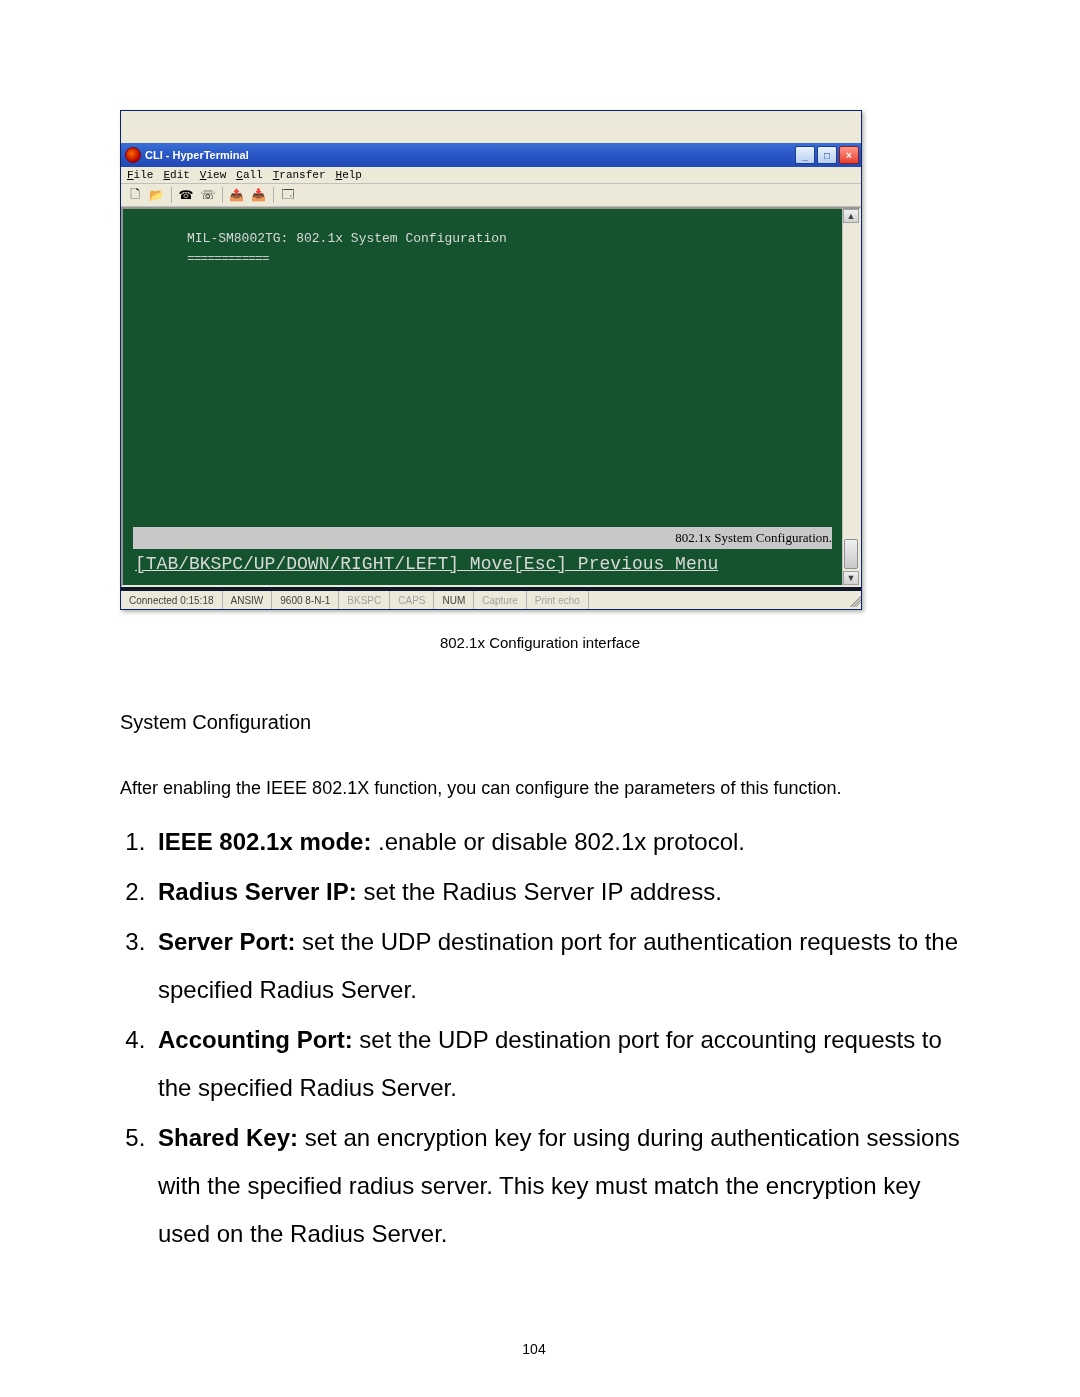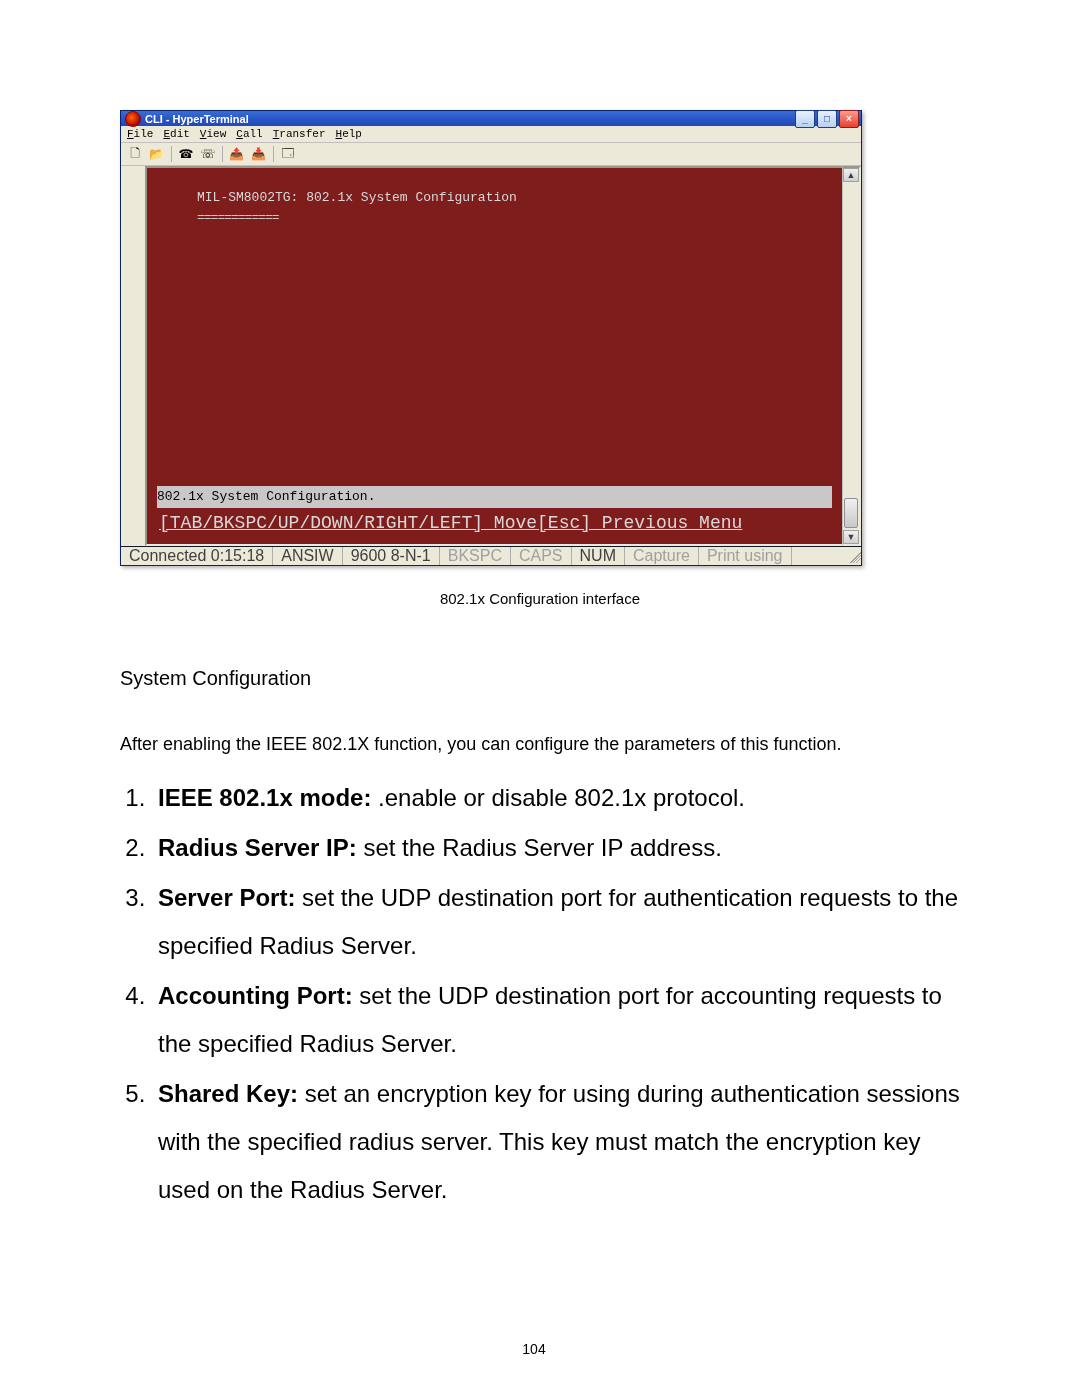--- a/index.html
+++ b/index.html
@@ -23,24 +23,25 @@
     width: 740px;
     border: 1px solid #0a246a;
     box-shadow: 2px 2px 4px rgba(0,0,0,.3);
     background: #ece9d8;
     font-family: Tahoma, Arial, sans-serif;
     font-size: 11px;
   }
   .ht-titlebar {
     display: flex;
     align-items: center;
-    height: 15px;
+    height: 24px;
     background: linear-gradient(to bottom,#3a6ed5 0%,#2a56c6 50%,#2149b5 100%);
     color: #fff;
     padding: 0 2px 0 4px;
+    margin-top: 32px;
   }
   .ht-titlebar .app-icon {
     width: 14px; height: 14px;
     margin-right: 4px;
     background: radial-gradient(circle at 40% 40%, #ff6a00 0%, #b30000 70%);
     border-radius: 50%;
     border: 1px solid #8a0000;
   }
   .ht-title { flex: 1; font-weight: bold; font-size: 11px; }
   .win-btns { display: flex; gap: 2px; }
@@ -83,51 +84,50 @@
     font-size: 12px;
   }
   .tb-sep { width:1px; height:16px; background:#b0b0b0; }
 
   .ht-client {
     position: relative;
     display: flex;
   }
   .terminal {
     flex: 1;
-    background: #7f1d1d;
+    background: #14532d;
     color: #d8d8d8;
     font-family: "Courier New", monospace;
     font-size: 13px;
     line-height: 1.55;
-    padding: 20px 10px 4px 10px;
+    padding: 20px 10px 4px 24px;
     height: 380px;
     box-sizing: border-box;
     position: relative;
     border: 2px inset #ece9d8;
     border-right: none;
-    margin-left: 24px;
   }
   .term-head { margin-left: 40px; white-space: pre; }
   .term-rule { margin-left: 40px; letter-spacing: -1px; color:#c8c8c8; }
   .term-fields { margin: 18px 0 0 170px; }
   .term-field { white-space: pre; margin-bottom: 10px; }
   .term-sel {
     background: #c8c8c8;
     color: #000;
     padding: 0 3px;
   }
   .term-footer {
     position: absolute;
     left: 10px; right: 10px; bottom: 6px;
   }
   .term-footer-bar {
     background: #c8c8c8;
     color: #000;
-    text-align: left;
-    font-family: Liberation Mono, monospace;
+    text-align: right;
+    font-family: Liberation Serif, serif;
     font-size: 13px;
     padding: 1px 0;
     margin-bottom: 2px;
   }
   .term-footer-nav {
     display: flex;
     justify-content: flex-start;
     color: #d8d8d8;
     font-family: "Courier New", monospace;
     font-size: 18px;
@@ -167,22 +167,22 @@
     background: linear-gradient(#f0f0f0,#c8c8c8);
     border: 1px solid #909090;
     border-radius: 2px;
   }
 
   .ht-statusbar {
     display: flex;
     align-items: center;
     height: 18px;
     background: #ece9d8;
-    border-top: 1px solid #0f172a;
-    font-size: 16px;
+    border-top: 4px solid #0f172a;
+    font-size: 10px;
     color: #404040;
   }
   .sb-cell {
     padding: 0 8px;
     border-right: 1px solid #b0b0b0;
     height: 100%;
     display:flex; align-items:center;
   }
   .sb-cell.dim { color: #a0a0a0; }
   .sb-grip {
@@ -292,21 +292,21 @@
     </div>
 
     <div class="ht-statusbar">
       <div class="sb-cell">Connected 0:15:18</div>
       <div class="sb-cell">ANSIW</div>
       <div class="sb-cell">9600 8-N-1</div>
       <div class="sb-cell dim">BKSPC</div>
       <div class="sb-cell dim">CAPS</div>
       <div class="sb-cell">NUM</div>
       <div class="sb-cell dim">Capture</div>
-      <div class="sb-cell dim">Print using</div>
+      <div class="sb-cell dim">Print echo</div>
       <div class="sb-grip"></div>
     </div>
   </div>
 
   <div class="caption">802.1x Configuration interface</div>
 
   <div class="section-heading">System Configuration</div>
 
   <p class="body-para">After enabling the IEEE 802.1X function, you can configure the parameters of this function.</p>
 

